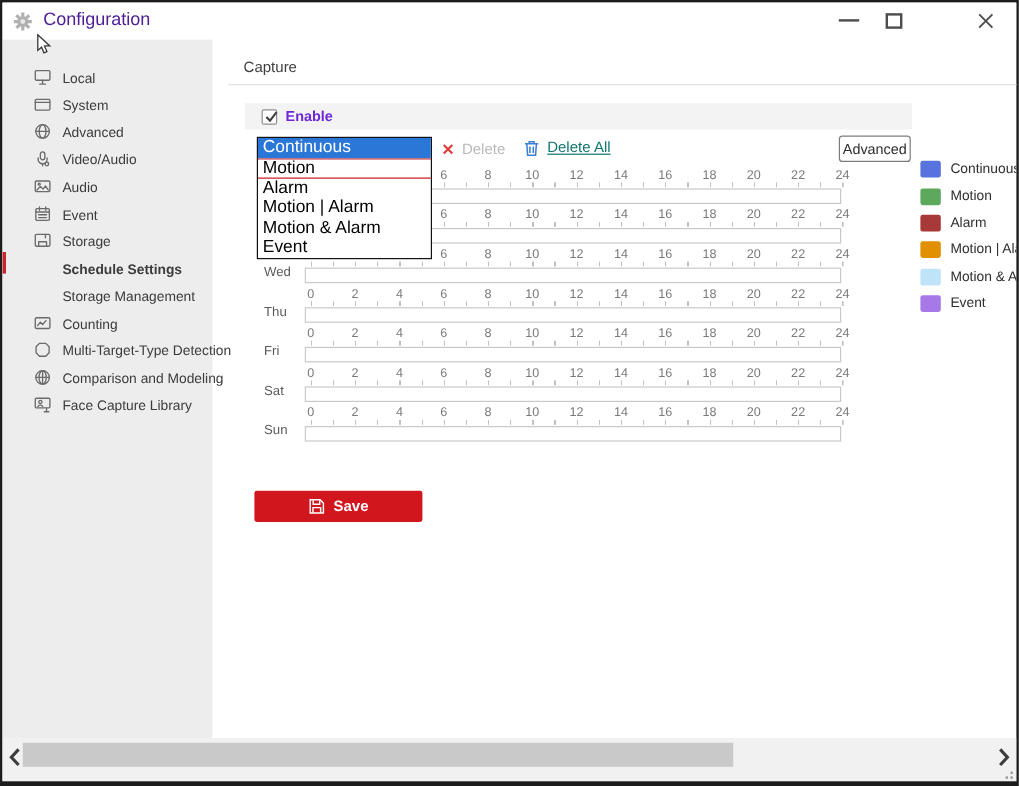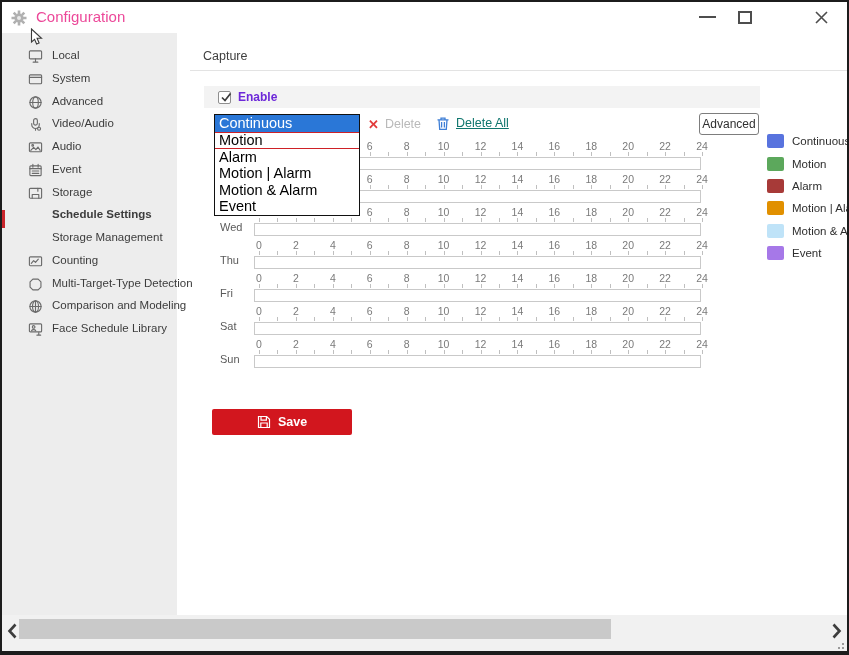--- a/index.html
+++ b/index.html
@@ -4,29 +4,29 @@
 <style>
   * { margin:0; padding:0; box-sizing:border-box; }
   html,body { width:849px; height:655px; font-family:"Liberation Sans", sans-serif; }
   #window {
     position:relative; width:849px; height:655px; background:#fff;
     border:2px solid #1c1c1c; border-bottom-width:4px; overflow:hidden;
   }
   
   .titlebar { position:absolute; left:0; top:0; right:0; height:31px; background:#fff; }
   .app-icon { position:absolute; left:8px; top:7px; width:18px; height:18px; }
-  .title { position:absolute; left:34px; top:6px; font-size:15px; color:#ec4899; }
+  .title { position:absolute; left:34px; top:6px; font-size:15px; color:#4c1d95; }
   .win-btn { position:absolute; top:0; width:34px; height:30px; display:flex; align-items:center; justify-content:center; cursor:pointer; }
   .btn-min { left:688px; } .btn-max { left:726px; } .btn-close { left:802px; }
   .min-glyph { width:17px; height:2px; background:#4d4d4d; }
   .max-glyph { width:14px; height:13px; border:2px solid #4d4d4d; }
   
   .sidebar { position:absolute; left:0; top:31px; width:175px; height:582px; background:#ededed; }
   .side-list { position:absolute; top:16px; left:0; right:0; }
-  .side-item { position:relative; height:22.75px; display:flex; align-items:flex-start; padding-left:26px; cursor:pointer; }
+  .side-item { position:relative; height:22.75px; display:flex; align-items:flex-end; padding-left:26px; cursor:pointer; }
   .side-item .ic { width:16px; height:15px; margin-right:8px; flex:0 0 16px; display:flex; align-items:center; }
   .side-item .lbl { font-size:11.5px; color:#3c3c3c; white-space:nowrap; }
   .side-item.active .lbl { color:#c9252b; font-weight:bold; }
   .side-item.active .abar { position:absolute; left:0; top:2px; width:3px; height:18px; background:#c9252b; }
   .side-item.sub .lbl { color:#3c3c3c; }
   .ic svg { stroke:#6b6b6b; fill:none; stroke-width:1.2; stroke-linecap:round; stroke-linejoin:round; }
   
   .tabs { position:absolute; left:188px; top:42px; display:flex; }
   .tab { padding:0 13px; height:27px; line-height:24px; font-size:12.5px; color:#3f3f3f; cursor:pointer; }
   .tab.active { color:#c9252b; font-weight:bold; border-bottom:3px solid #c9252b; }
@@ -206,21 +206,21 @@
           <span class="lbl">Comparison and Modeling</span>
         </div>
         <div class="side-item">
           <span class="ic">
             <svg width="15" height="15" viewBox="0 0 16 15">
               <rect x="1.5" y="1.5" width="13" height="8.5" rx="1"></rect>
               <circle cx="6" cy="4.8" r="1.4"></circle>
               <path d="M3.8 8.8c.6-1.6 3.8-1.6 4.4 0M9.5 13.5h4M11.5 10.8v2.7"></path>
             </svg>
           </span>
-          <span class="lbl">Face Schedule Library</span>
+          <span class="lbl">Face Capture Library</span>
         </div>
       </div>
   </div>
 
   <svg class="cursor" width="13" height="19" viewBox="0 0 13 19">
     <path d="M1.5 1v13l3.1-2.7 2 4.7 2.5-1-2-4.7h4.4z" fill="#fff" stroke="#3a3a3a" stroke-width="1.1"></path>
   </svg>
 
   <div class="tabs">
     <div class="tab">Capture</div>

